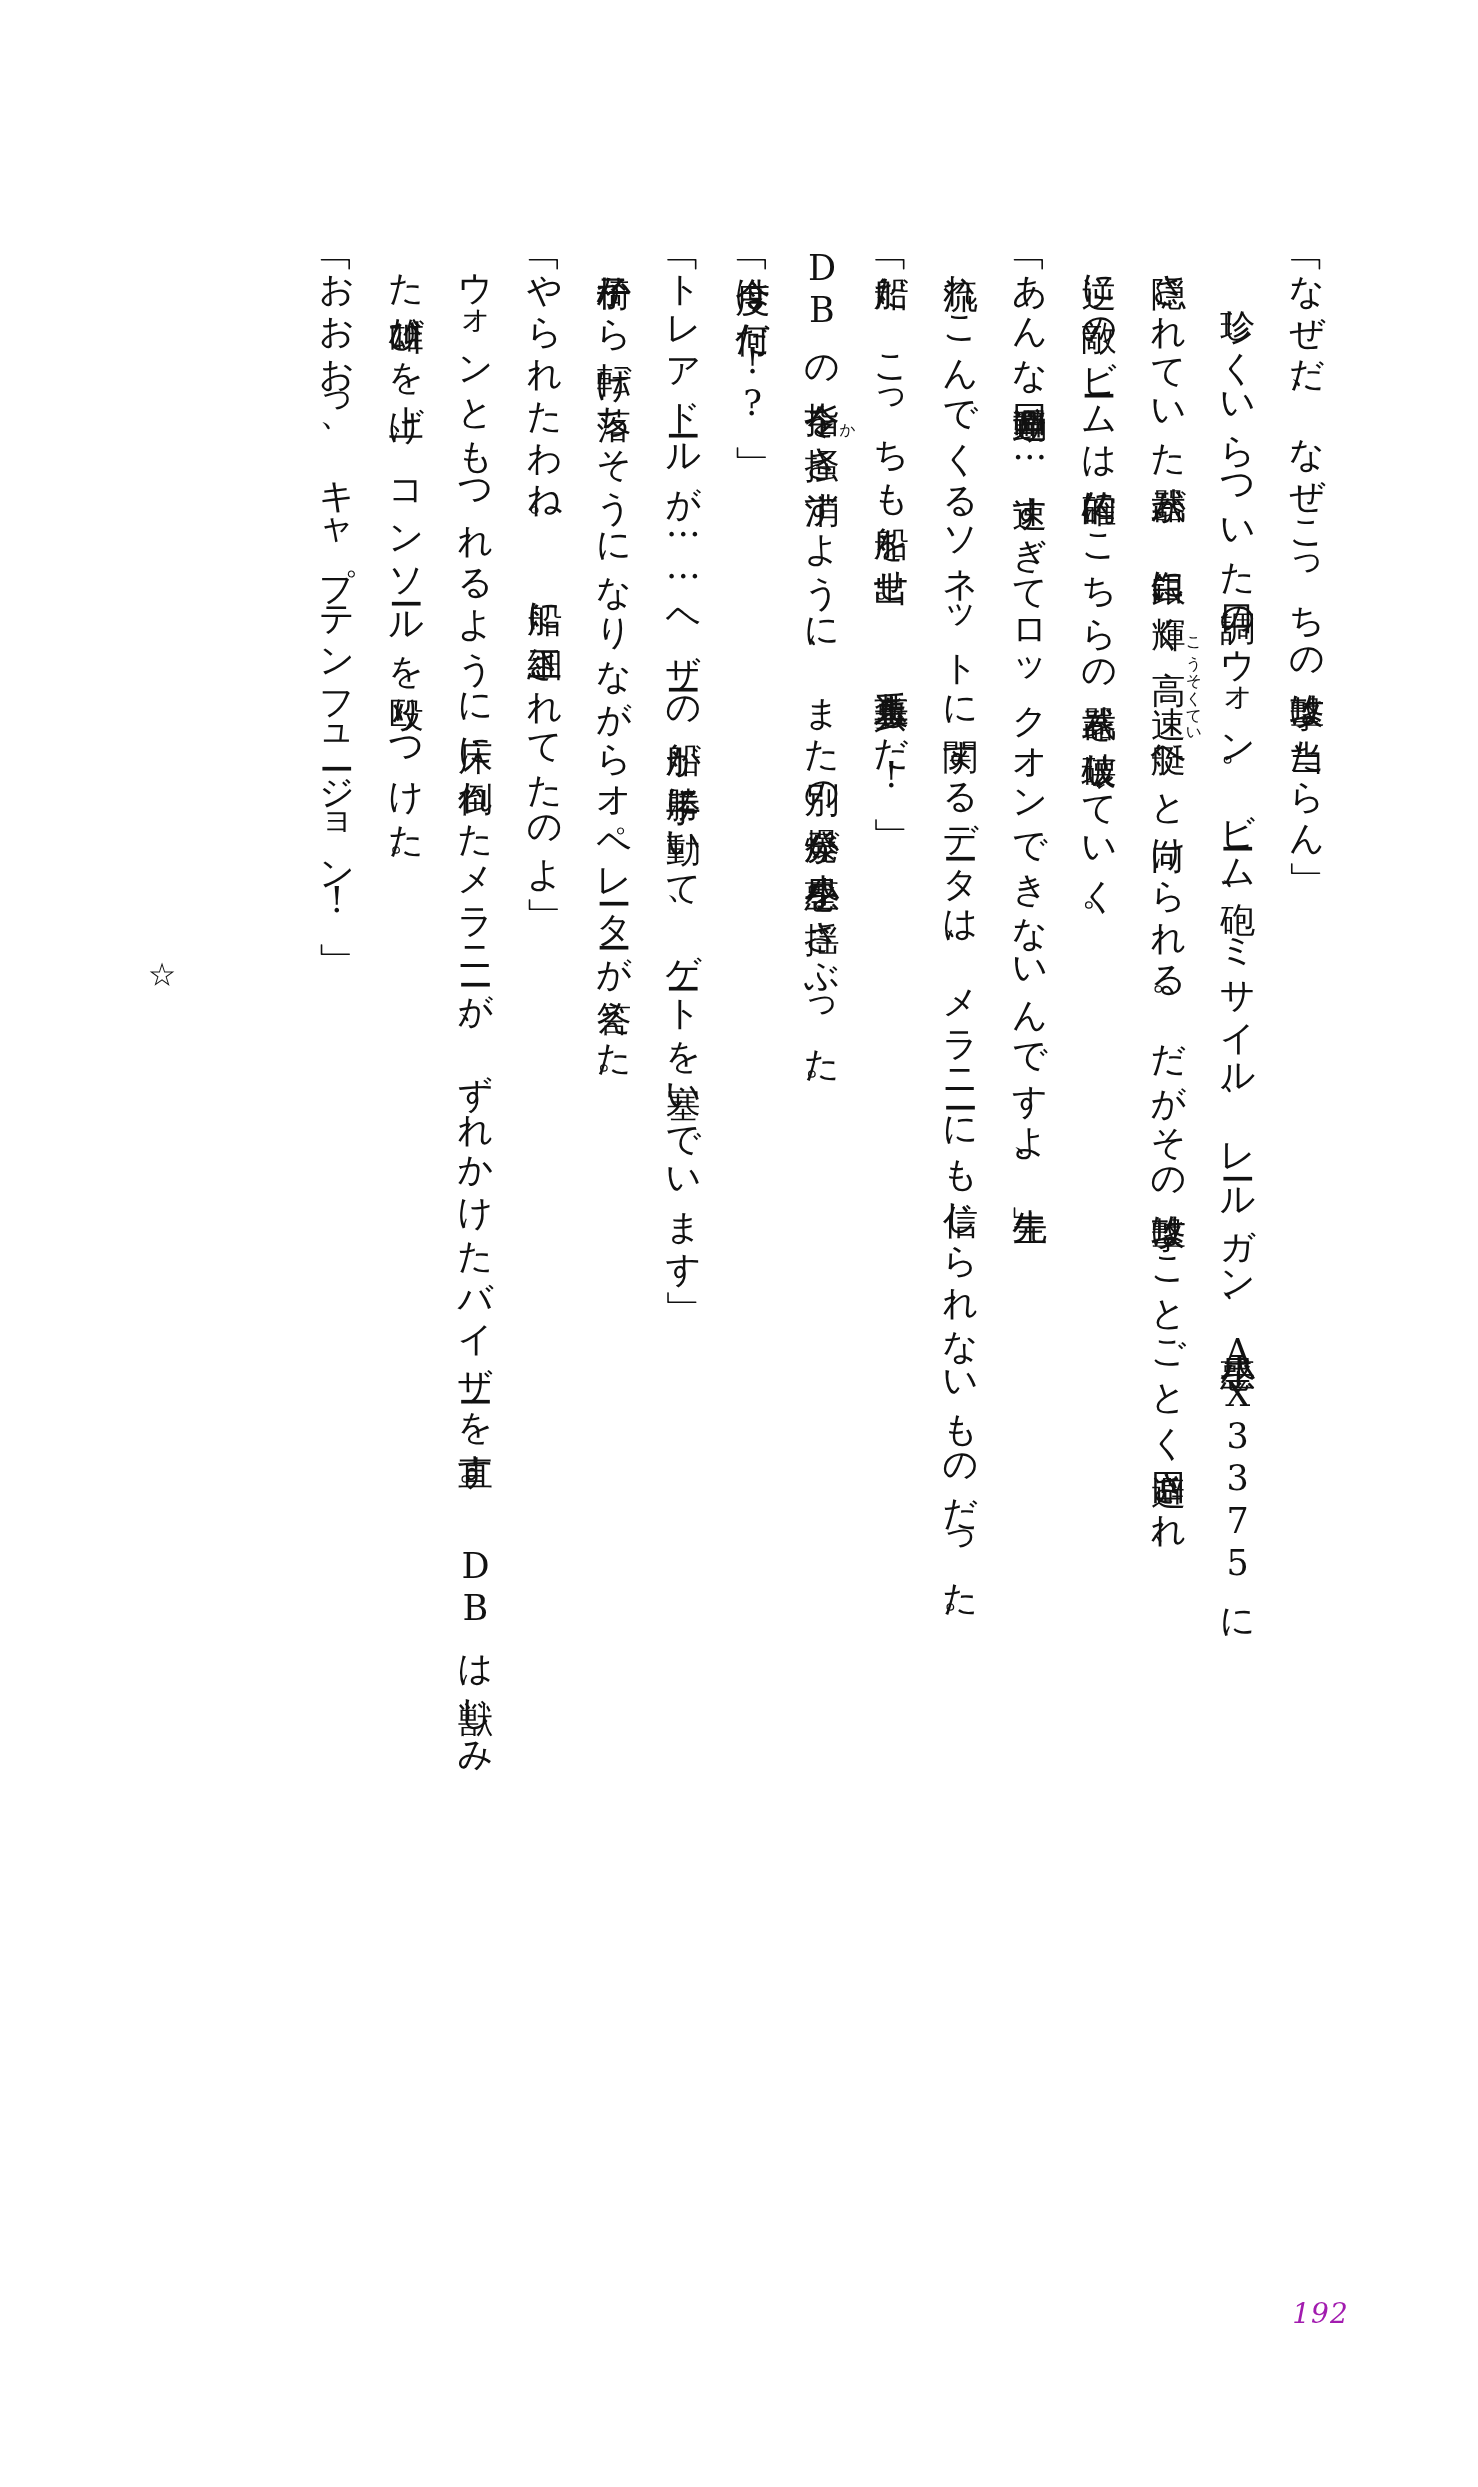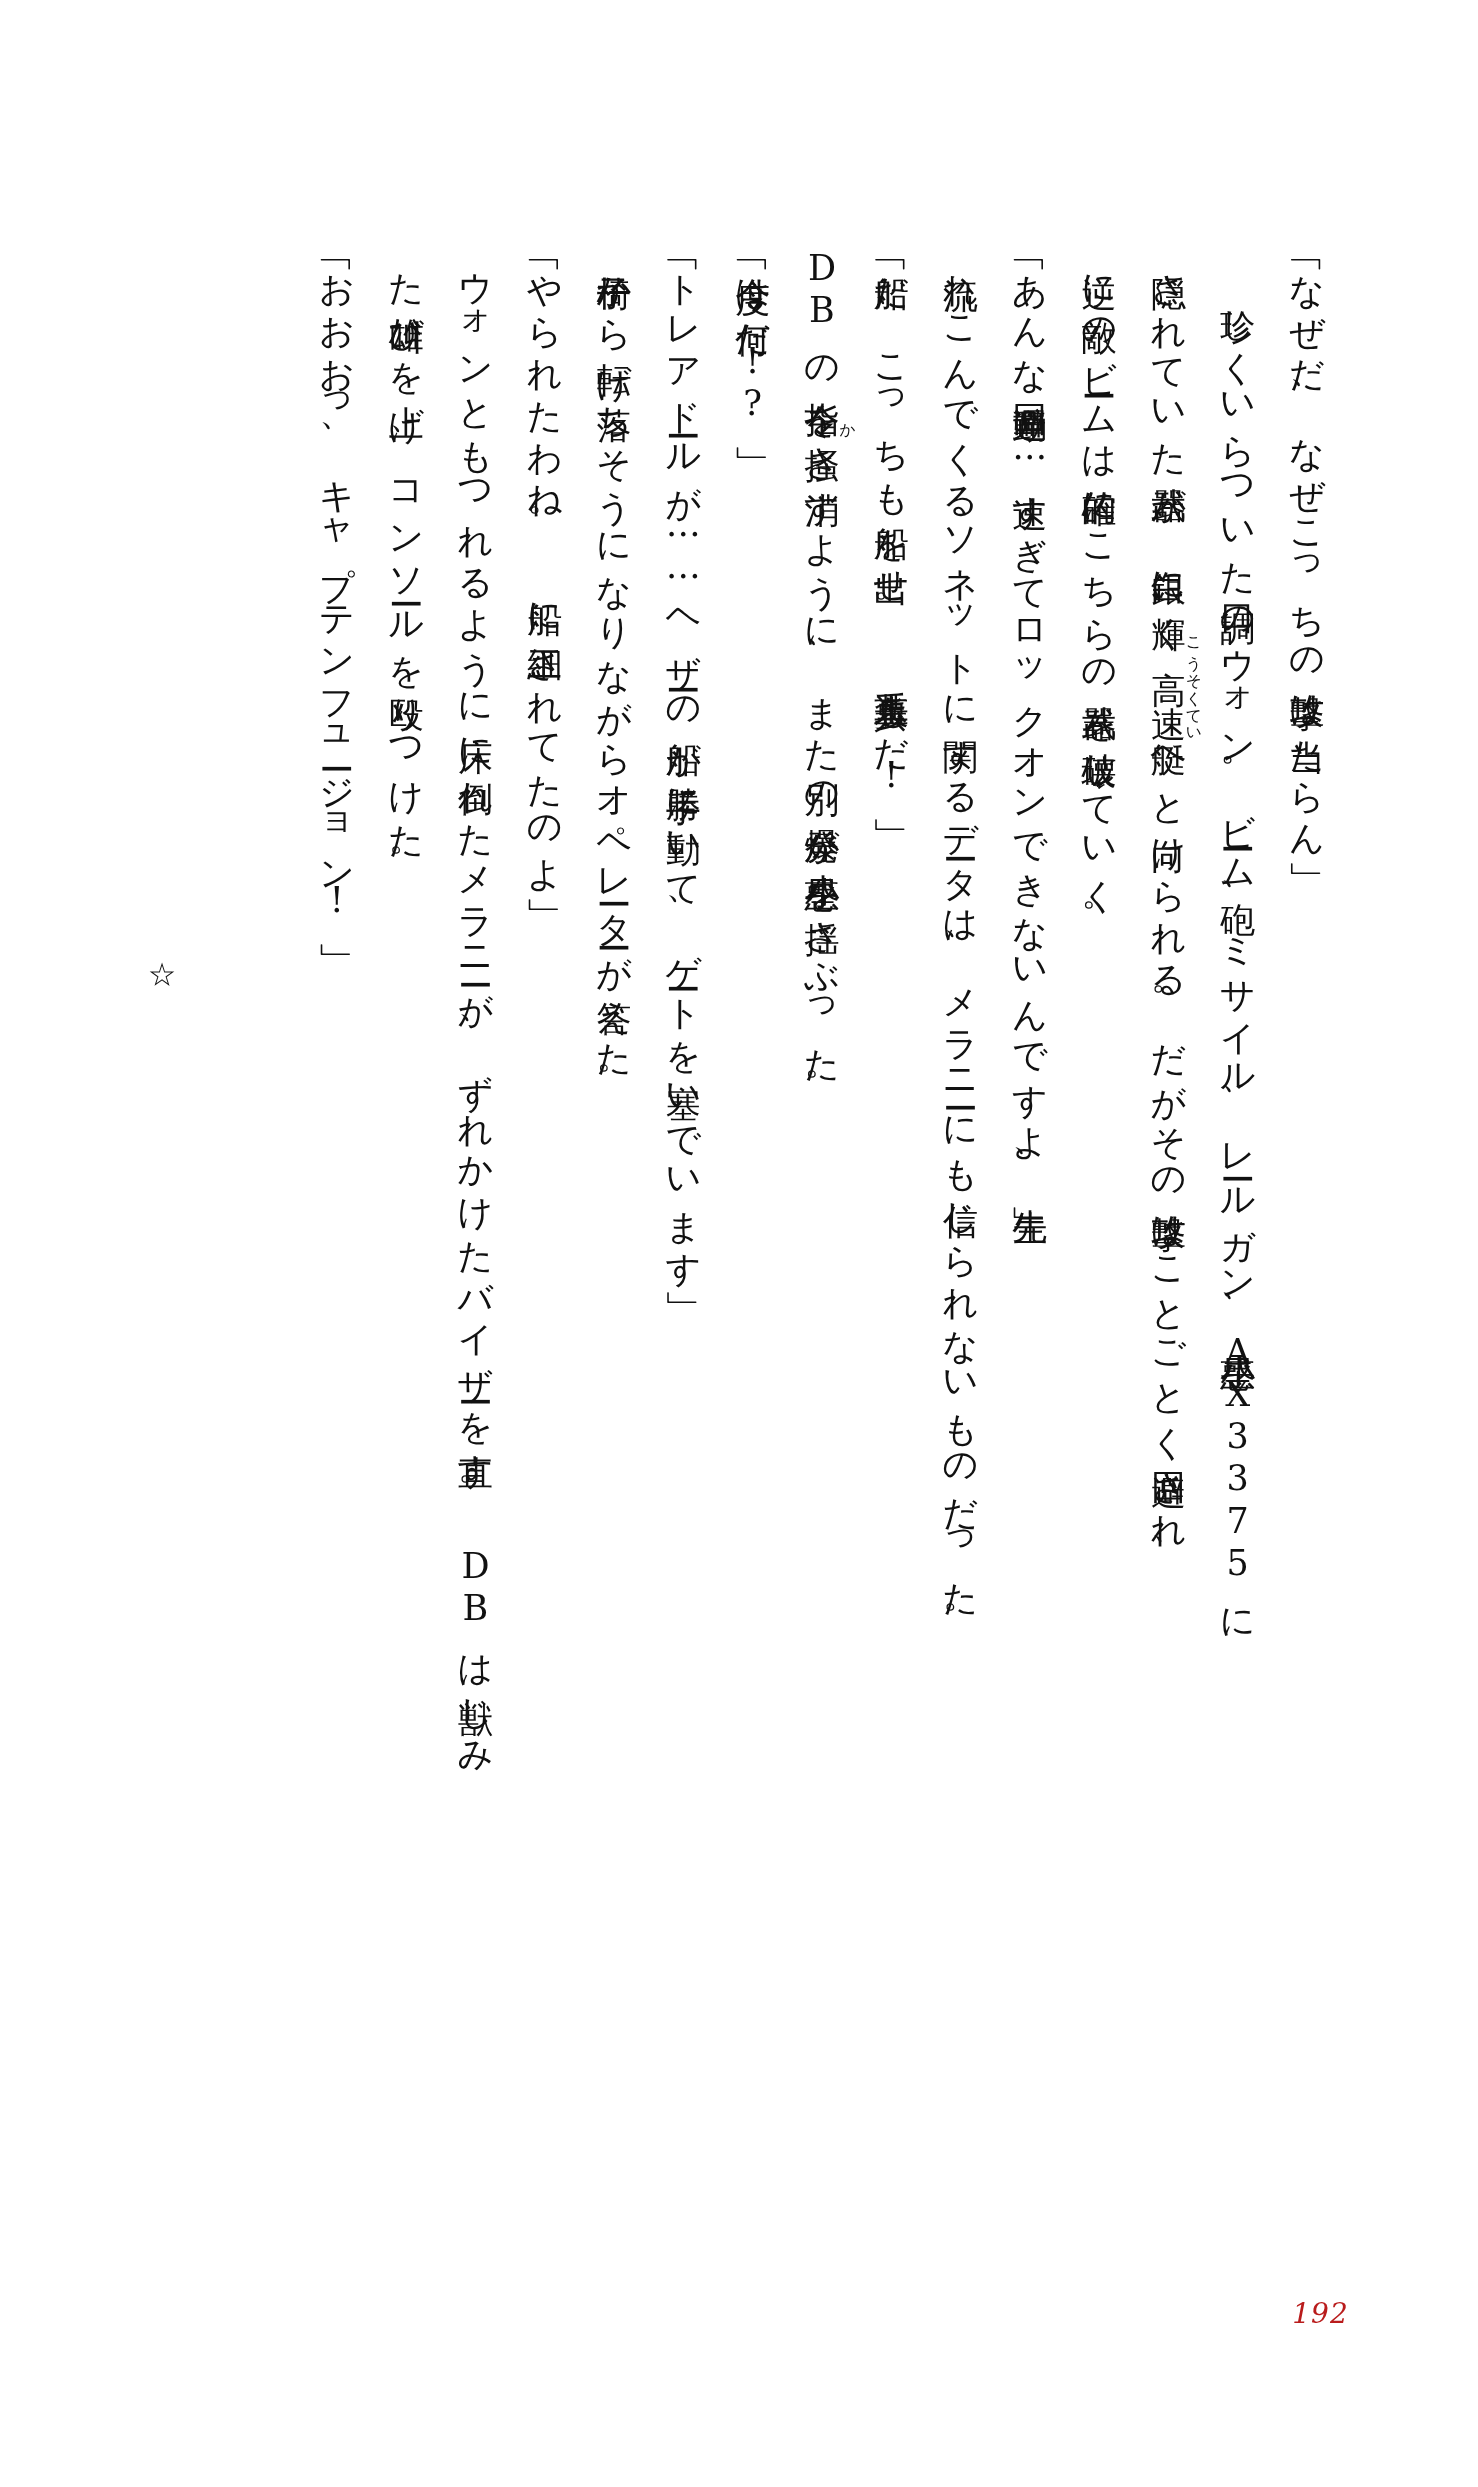--- a/index.html
+++ b/index.html
@@ -73,21 +73,21 @@
   }
 
   
   .page-number {
     position: absolute;
     right: 129px;
     bottom: 157px;
     font-size: 28px;
     font-style: italic;
     font-family: "DejaVu Serif", "Liberation Serif", serif;
-    color: #b91c1c;
+    color: #a21caf;
     letter-spacing: 0.04em;
   }
 </style>
 </head>
 <body>
 
 <div class="page">
 
   <div class="text-block">
 

